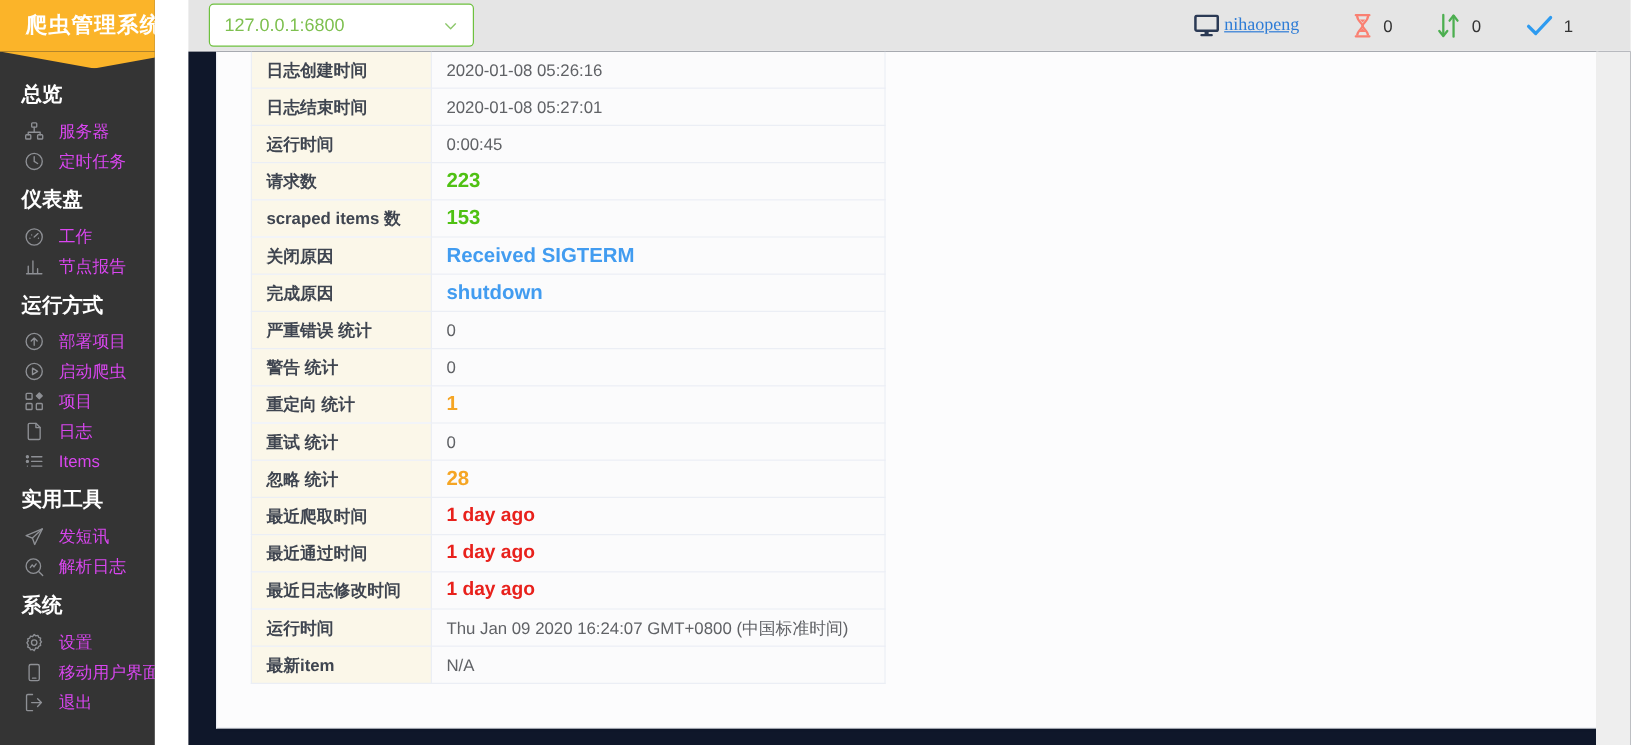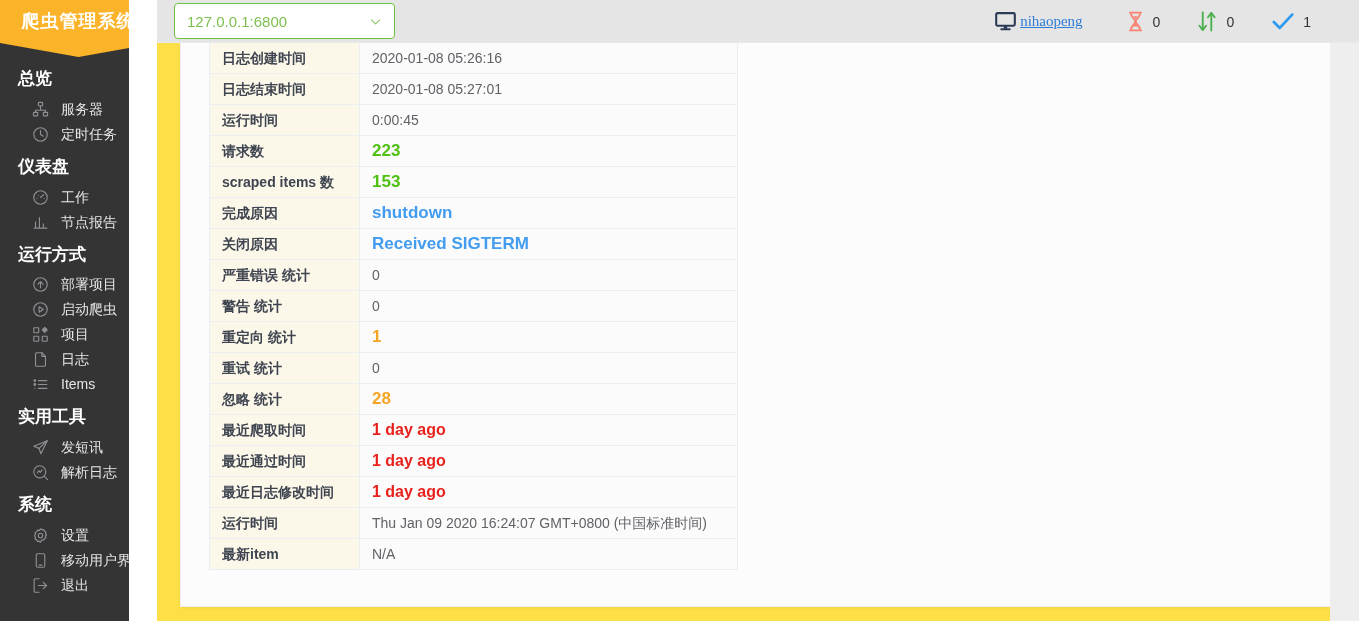--- a/index.html
+++ b/index.html
@@ -41,22 +41,22 @@
   .nav { padding-top: 16px; }
   .nav-group-title {
     color: #ffffff;
     font-size: 17px;
     font-weight: 700;
     padding: 8px 0 6px 18px;
     line-height: 1.4;
   }
   .nav-item {
     display: flex; align-items: center;
-    padding: 3px 0 3px 32px;
-    color: #e5e5e5;
+    padding: 3px 0 3px 20px;
+    color: #d946ef;
     font-size: 14px;
     line-height: 19px;
     cursor: pointer;
   }
   .nav-item .nic {
     width: 20px; height: 18px;
     margin-right: 9px;
     display: inline-flex; align-items: center; justify-content: flex-start;
     flex: 0 0 20px;
   }
@@ -109,21 +109,21 @@
     margin-right: 38px;
   }
   .stat:last-child { margin-right: 0; }
   .stat .sic { display: inline-flex; margin-right: 9px; }
   .stat-num { color: #333; font-size: 14px; }
 
   
   .main {
     position: absolute; left: 157px; top: 43px;
     width: 1202px; height: 578px;
-    background: #fde047;
+    background: #0f172a;
     overflow: hidden;
   }
   .card {
     position: absolute;
     left: 23px; top: 0px;
     width: 1152px;
     height: 564px;
     background: #fcfcfd;
     border: 1px solid #ebeef3;
     border-top: none;
@@ -402,28 +402,28 @@
               </tr>
               <tr>
                 <td class="k">请求数</td>
                 <td class="v green">223</td>
               </tr>
               <tr>
                 <td class="k">scraped items 数</td>
                 <td class="v green">153</td>
               </tr>
               <tr>
+                <td class="k">关闭原因</td>
+                <td class="v blue">Received SIGTERM</td>
+              </tr>
+              <tr>
                 <td class="k">完成原因</td>
                 <td class="v blue">shutdown</td>
               </tr>
               <tr>
-                <td class="k">关闭原因</td>
-                <td class="v blue">Received SIGTERM</td>
-              </tr>
-              <tr>
                 <td class="k">严重错误 统计</td>
                 <td class="v">0</td>
               </tr>
               <tr>
                 <td class="k">警告 统计</td>
                 <td class="v">0</td>
               </tr>
               <tr>
                 <td class="k">重定向 统计</td>
                 <td class="v orange">1</td>

